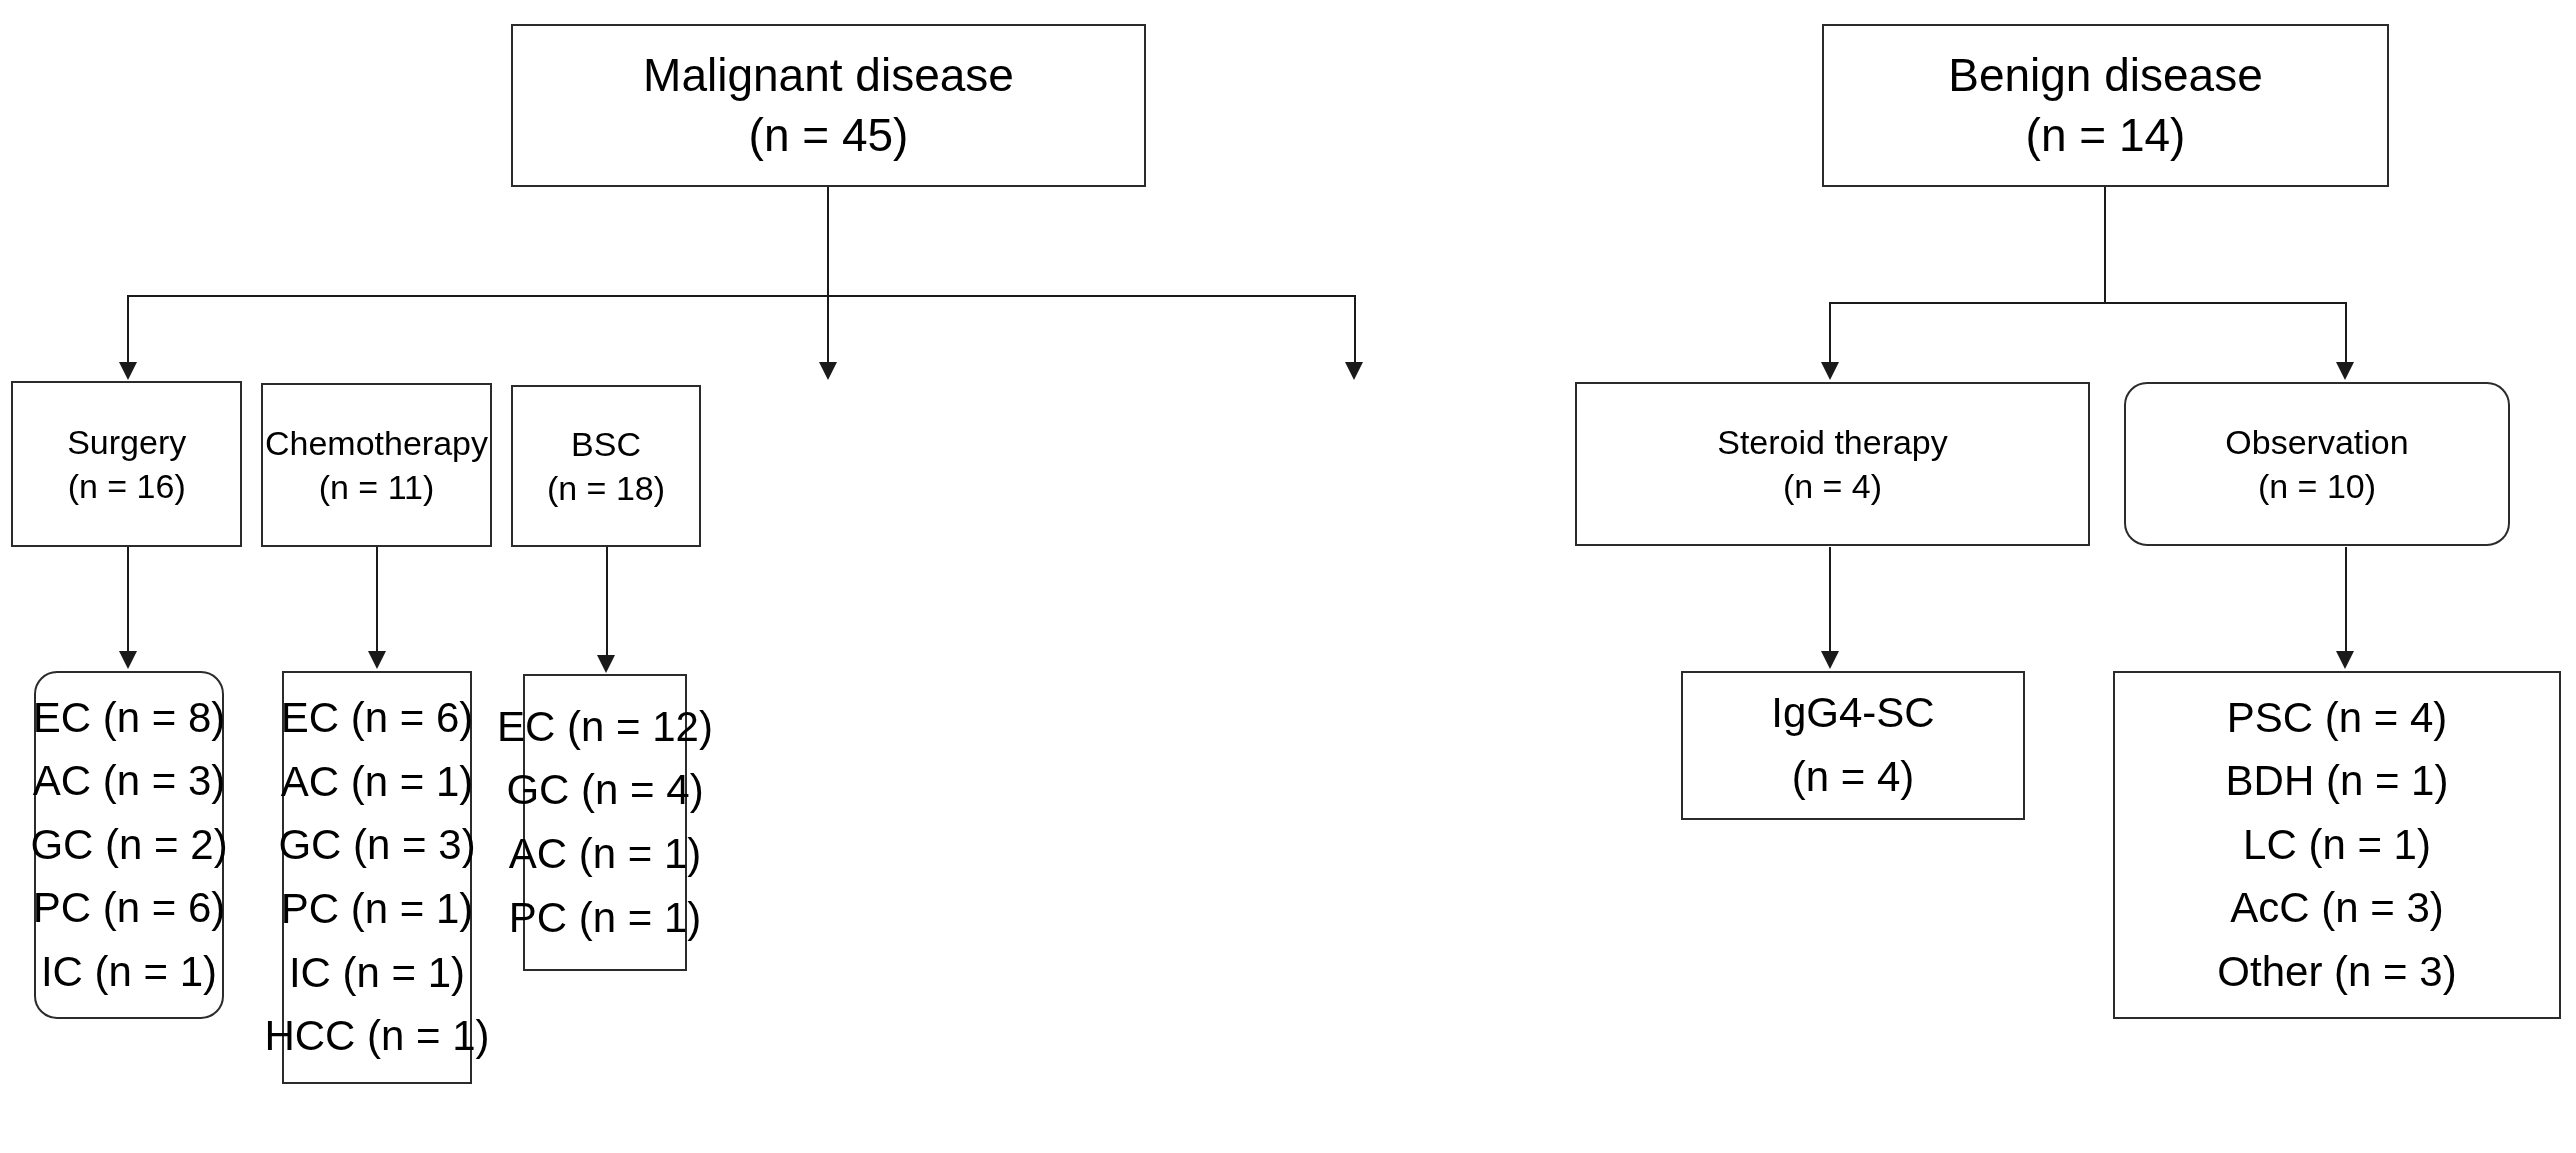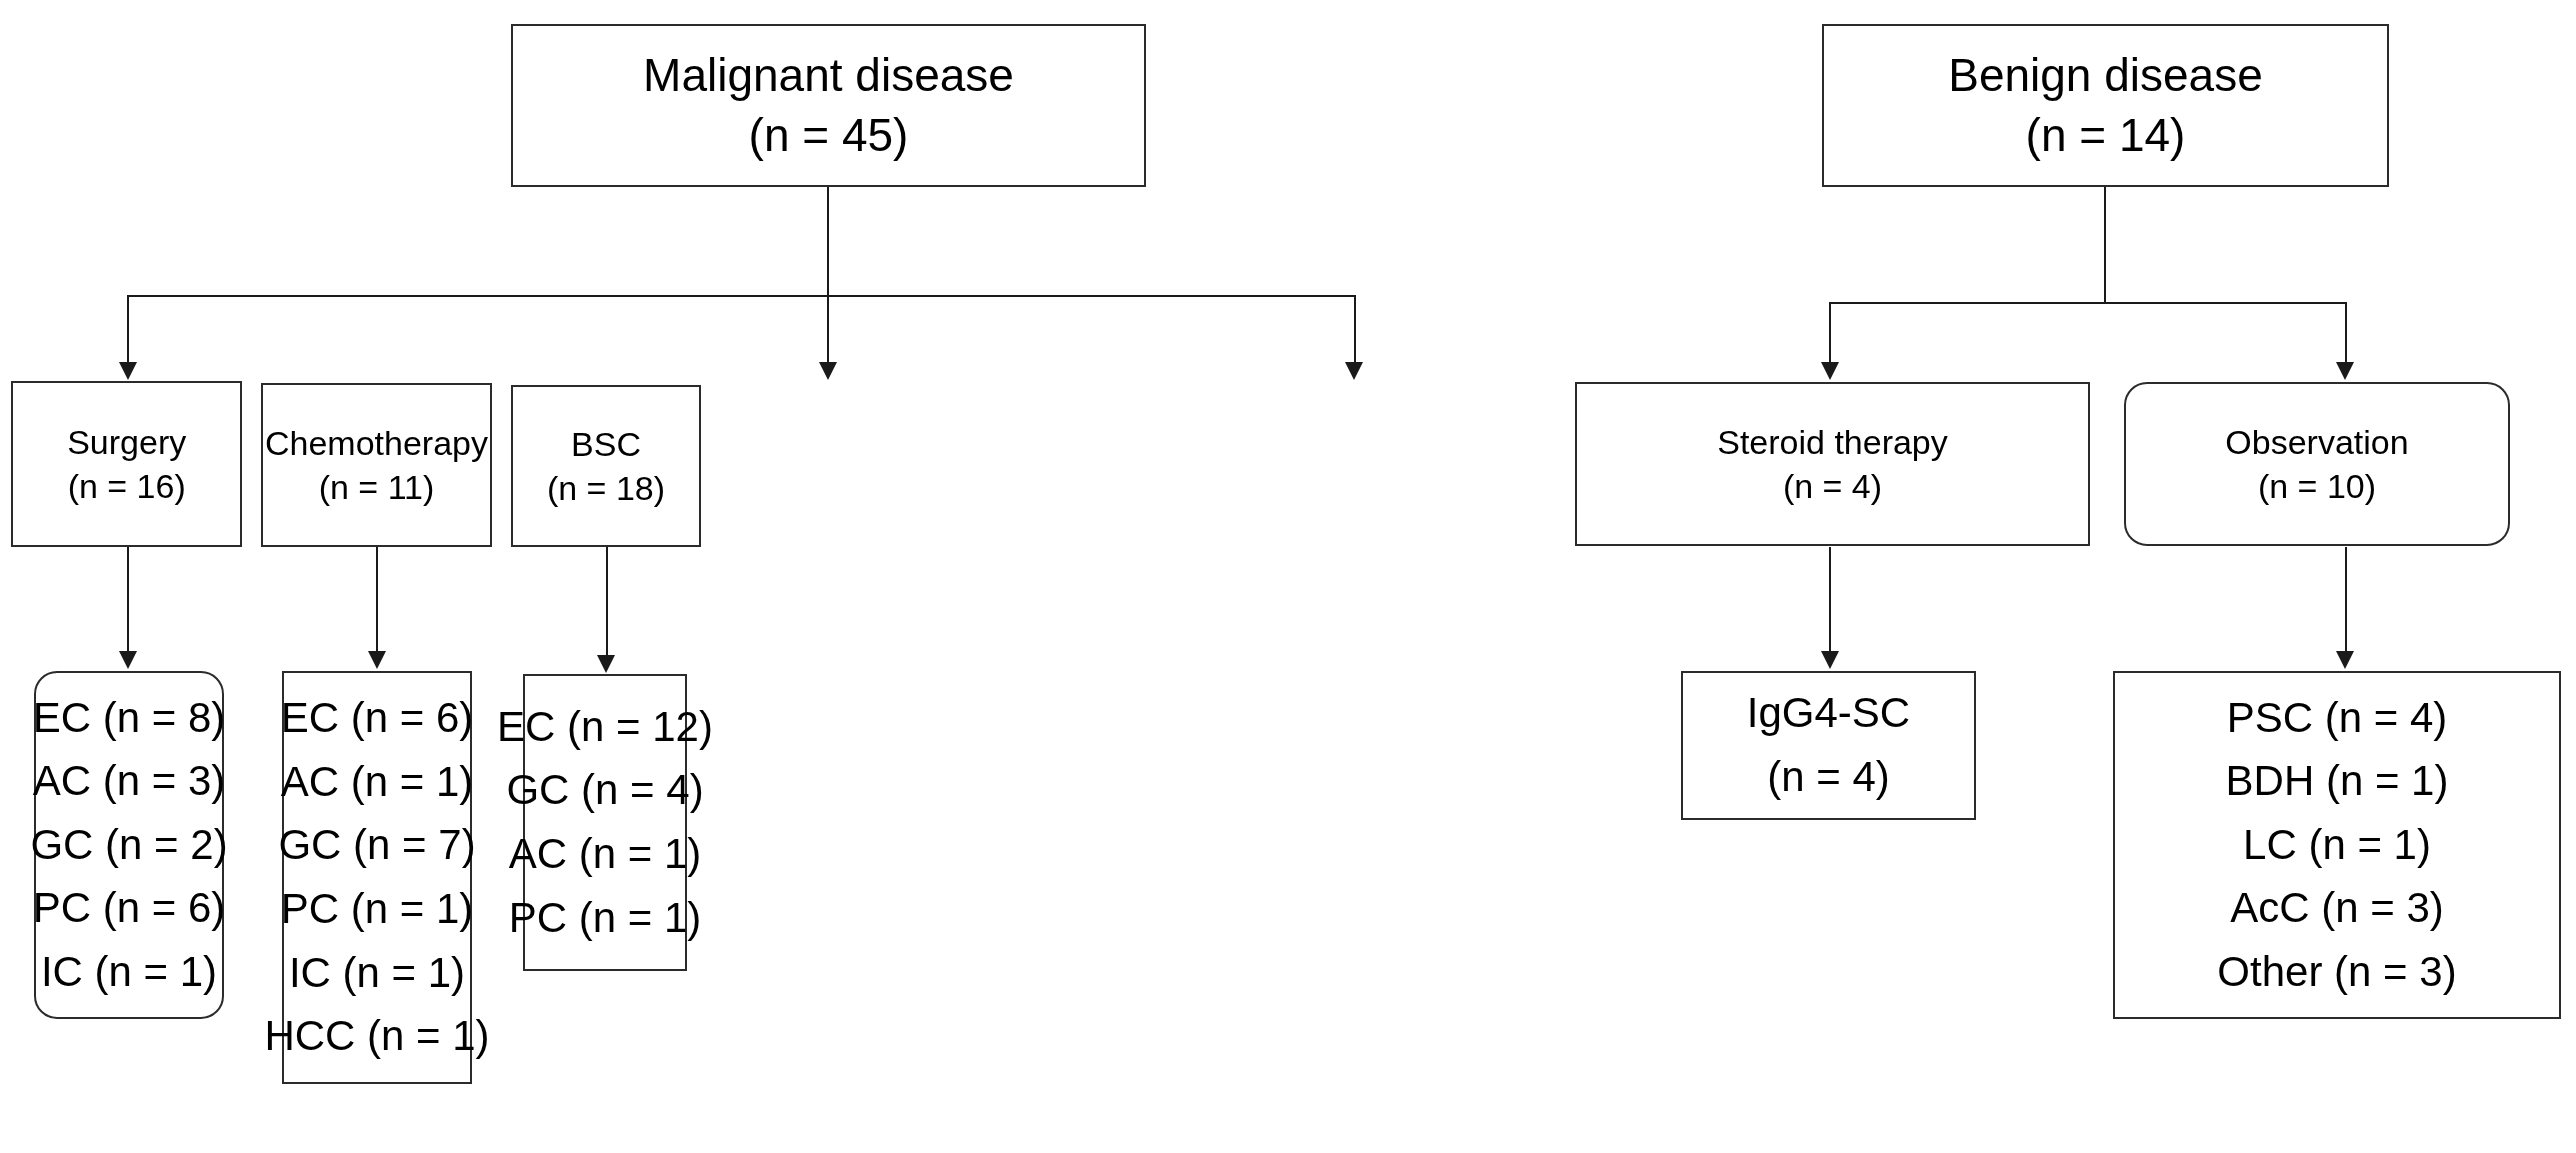--- a/index.html
+++ b/index.html
@@ -109,21 +109,21 @@
     <span class="line">EC (n = 8)</span>
     <span class="line">AC (n = 3)</span>
     <span class="line">GC (n = 2)</span>
     <span class="line">PC (n = 6)</span>
     <span class="line">IC (n = 1)</span>
   </div>
 
   <div class="node detail" style="left:282px; top:671px; width:190px; height:413px;">
     <span class="line">EC (n = 6)</span>
     <span class="line">AC (n = 1)</span>
-    <span class="line">GC (n = 7)</span>
+    <span class="line">GC (n = 3)</span>
     <span class="line">PC (n = 1)</span>
     <span class="line">IC (n = 1)</span>
     <span class="line">HCC (n = 1)</span>
   </div>
 
   <div class="node detail" style="left:523px; top:674px; width:164px; height:297px;">
     <span class="line">EC (n = 12)</span>
     <span class="line">GC (n = 4)</span>
     <span class="line">AC (n = 1)</span>
     <span class="line">PC (n = 1)</span>
@@ -154,21 +154,21 @@
     <span class="line">Observation</span>
     <span class="line">(n = 10)</span>
   </div>
 
   <div class="conn vline" style="left:1829px; top:547px; height:106px;"></div>
   <div class="arrow" style="left:1821px; top:651px;"></div>
 
   <div class="conn vline" style="left:2345px; top:547px; height:106px;"></div>
   <div class="arrow" style="left:2336px; top:651px;"></div>
 
-  <div class="node detail" style="left:1681px; top:671px; width:295px; height:149px;">
+  <div class="node detail" style="left:1681px; top:671px; width:344px; height:149px;">
     <span class="line">IgG4-SC</span>
     <span class="line">(n = 4)</span>
   </div>
 
   <div class="node detail" style="left:2113px; top:671px; width:448px; height:348px;">
     <span class="line">PSC (n = 4)</span>
     <span class="line">BDH (n = 1)</span>
     <span class="line">LC (n = 1)</span>
     <span class="line">AcC (n = 3)</span>
     <span class="line">Other (n = 3)</span>

